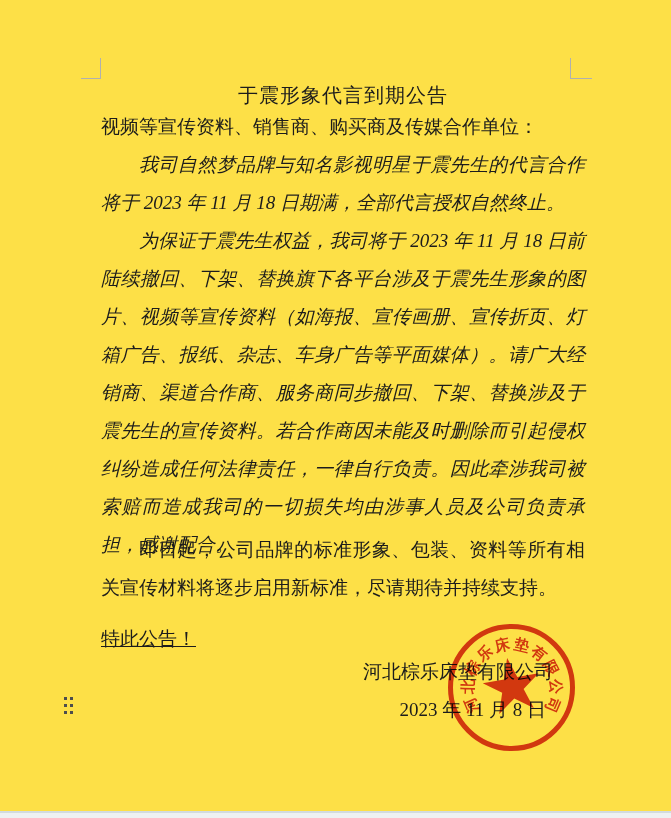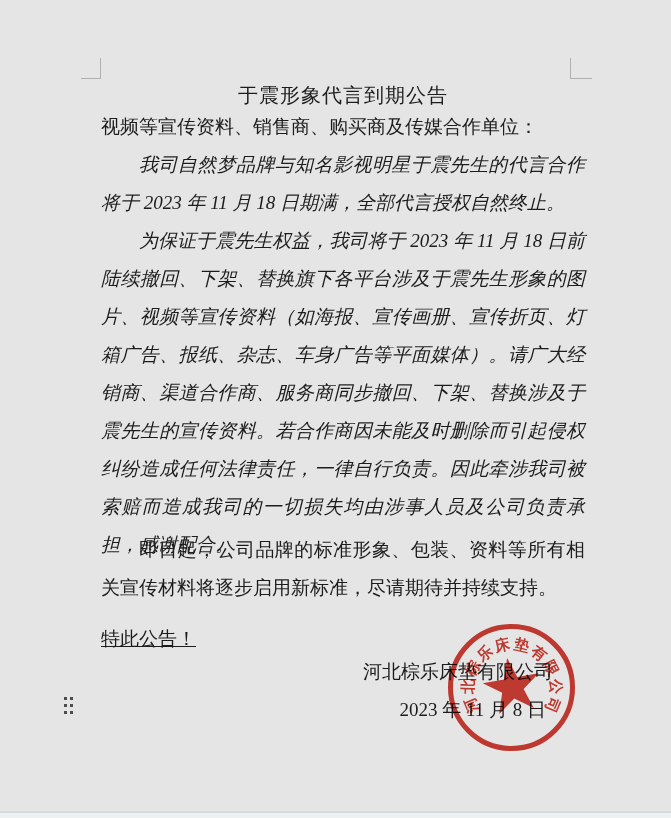--- a/index.html
+++ b/index.html
@@ -1,20 +1,20 @@
 <!DOCTYPE html>
 <html><head>
 <meta charset="utf-8">
 <style>
   html,body{margin:0;padding:0;}
   body{
     width:671px;height:818px;background:#ffffff;position:relative;overflow:hidden;
     font-family:"Liberation Serif","DejaVu Serif",serif;color:#1c1c1c;
   }
-  .page{position:absolute;inset:0;background:#e5e5e5;}
+  .page{position:absolute;inset:0;background:#fde047;}
 
   
   .crop{position:absolute;background:#b0b0b0;}
   .crop.tl-v{left:100px;top:58px;width:1px;height:21px;}
   .crop.tl-h{left:81px;top:78px;width:20px;height:1px;}
   .crop.tr-v{left:570px;top:58px;width:1px;height:21px;}
   .crop.tr-h{left:571px;top:78px;width:21px;height:1px;}
 
   
   .col{position:absolute;left:101px;width:484px;font-size:19px;line-height:38px;}

